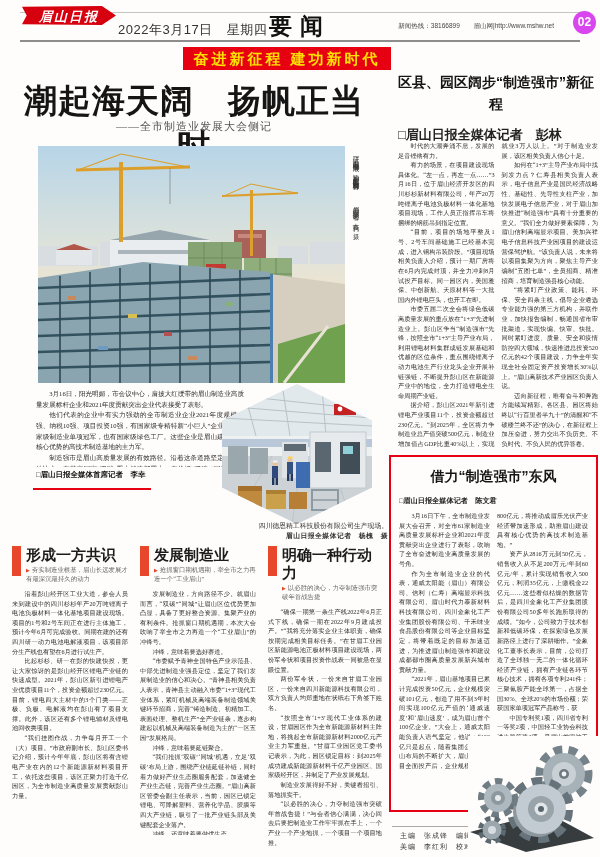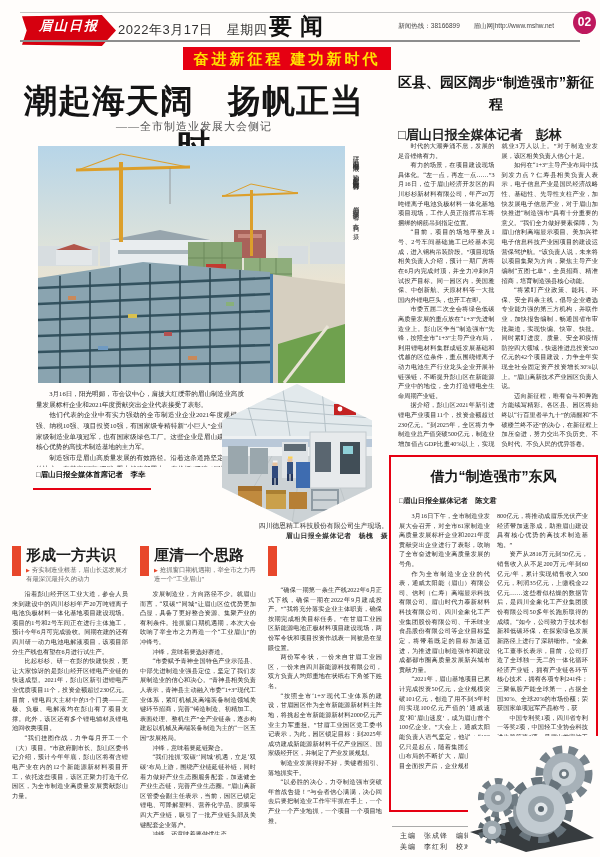--- a/index.html
+++ b/index.html
@@ -8,36 +8,36 @@
     position:relative; width:600px; height:857px; margin:0 auto;
     background:#fffdfb; overflow:hidden;
     font-family:"Liberation Serif", serif; color:#222;
   }
   .abs { position:absolute; }
 
   
   .rule-top { left:20px; right:20px; top:12px; border-top:1px solid #c4c4c4; }
   .rule-bot { left:20px; right:20px; top:40px; border-top:2px solid #8d8d8d; }
   .logo {
-    left:22px; top:15px; width:94px; height:31px; background:#d6000f;
+    left:22px; top:6px; width:94px; height:19px; background:#d6000f;
     clip-path:polygon(0 4%, 85% 0, 100% 50%, 85% 100%, 0 96%, 5% 50%);
     color:#fff; font-family:"Liberation Serif", serif; font-style:italic;
     font-weight:bold; font-size:13px; line-height:21px; text-align:center;
     letter-spacing:2px;
   }
   .date-line { left:118px; top:21px; font-size:13px; color:#333;
     font-family:"Liberation Sans", sans-serif; letter-spacing:.5px; }
   .date-line span { margin-right:14px; }
   .section-label { left:50%; transform:translateX(-50%); top:11px;
     font-size:23px; font-weight:bold; letter-spacing:8px; color:#111; }
   .head-right { right:46px; top:22px; font-size:6.5px; color:#444;
     font-family:"Liberation Sans", sans-serif; }
   .head-right span { margin-left:12px; }
   .page-badge { right:4px; top:11px; width:23px; height:23px; border-radius:50%;
-    background:#be185d; color:#fff; font-family:"Liberation Sans", sans-serif;
+    background:#d946ef; color:#fff; font-family:"Liberation Sans", sans-serif;
     font-weight:bold; font-size:12px; line-height:23px; text-align:center; }
 
   
   .banner { left:183px; top:47px; width:208px; height:23px; background:#e60012;
     color:#ffe100; font-family:"Liberation Sans", sans-serif; font-weight:bold;
     font-size:15px; line-height:23px; text-align:center; letter-spacing:3px; }
 
   
   .headline { left:10px; top:79px; width:368px; text-align:center;
     font-family:"Liberation Sans", sans-serif; font-weight:bold;
@@ -311,37 +311,41 @@
         <p>沿着彭山经开区工业大道，参会人员来到建设中的四川杉杉年产20万吨锂离子电池负极材料一体化基地项目建设现场。项目的1号和2号车间正在进行主体施工，预计今年6月可完成验收。同期在建的还有四川研一动力电池电解液项目，该项目部分生产线也有望在6月进行试生产。</p>
         <p>比起杉杉、研一在彭的快建快投，更让大家惊讶的是彭山经开区锂电产业链的快速成型。2021年，彭山区新引进锂电产业优质项目11个，投资金额超过230亿元。目前，锂电四大主材中的3个门类——正极、负极、电解液均在彭山有了项目支撑。此外，该区还有多个锂电辅材及锂电池回收类项目。</p>
         <p>“我们挂图作战，力争每月开工一个（大）项目。”市政府副市长、彭山区委书记介绍，预计今年年底，彭山区将有含锂电产业在内的12个新能源新材料项目开工，依托这些项目，该区正聚力打造千亿园区，为全市制造业高质量发展贡献彭山力量。</p>
       </div>
   </div>
 
   <div class="abs sec" id="sec2">
     <div class="sec-head">
       <div class="sec-bar"></div>
       <div>
-        <div class="sec-title">厘清一个思路</div>
+        <div class="sec-title">发展制造业</div>
         <div class="sec-lede"><span class="sec-arrow">▶</span><span>抢抓窗口期机遇期，举全市之力再造一个“工业眉山”</span></div>
       </div>
     </div>
     <div class="sec-body">
         <p>发展制造业，方向路径不少。就眉山而言，“双碳”“同城”让眉山区位优势更加凸显，具备了更好整合资源、集聚产业的有利条件。抢抓窗口期机遇期，本次大会吹响了举全市之力再造一个“工业眉山”的冲锋号。</p>
         <p>冲锋，意味着要选好赛道。</p>
         <p>“市委赋予青神全国特色产业示范县、中部先进制造业强县定位，坚定了我们发展制造业的信心和决心。”青神县相关负责人表示，青神县主动融入市委“1+3”现代工业体系，紧盯机械及高端装备制造领域关键环节招商，完善“铸造制造、初精加工、表面处理、整机生产”全产业链条，逐步构建起以机械及高端装备制造为主的“一区五园”发展格局。</p>
         <p>冲锋，意味着要延链聚合。</p>
         <p>“我们抢抓‘双碳’‘同城’机遇，立足‘双碳’布局上游，围绕产业链延链补链，同时着力做好产业生态圈服务配套，加速健全产业生态链，完善产业生态圈。”眉山高新区管委会副主任表示，当前，园区已锁定锂电、可降解塑料、营养化学品、胶膜等四大产业链，吸引了一批产业链头部及关键配套企业落户。</p>
         <p>冲锋，还意味着要做优生态。</p>
       </div>
   </div>
 
   <div class="abs sec" id="sec3">
     <div class="sec-head">
       <div class="sec-bar"></div>
+      <div>
+        <div class="sec-title">明确一种行动力</div>
+        <div class="sec-lede"><span class="sec-arrow">▶</span><span>以必胜的决心，力夺制造强市突破年首战告捷</span></div>
+      </div>
     </div>
     <div class="sec-body">
         <p>“确保一期第一条生产线2022年6月正式下线，确保一期在2022年9月建成投产。”“我将充分落实企业主体职责，确保按期完成相关目标任务。”在甘眉工业园区新能源电池正极材料项目建设现场，两份军令状和项目投资作战表一同被悬在显眼位置。</p>
         <p>两份军令状，一份来自甘眉工业园区，一份来自四川新能源科技有限公司，双方负责人均郑重地在状纸右下角签下姓名。</p>
         <p>“按照全市‘1+3’现代工业体系的建设，甘眉园区作为全市新能源新材料主阵地，将挑起全市新能源新材料2000亿元产业主力军重担。”甘眉工业园区党工委书记表示，为此，园区锁定目标：到2025年成功建成新能源新材料千亿产业园区、国家级经开区，并制定了产业发展规划。</p>
         <p>制造业发展得好不好，关键看招引、落地抓实干。</p>
         <p>“以必胜的决心，力夺制造强市突破年首战告捷！”与会者信心满满，决心回去后要把制造业工作牢牢抓在手上，一个产业一个产业地抓，一个项目一个项目地推。</p>
       </div>
   </div>
 

